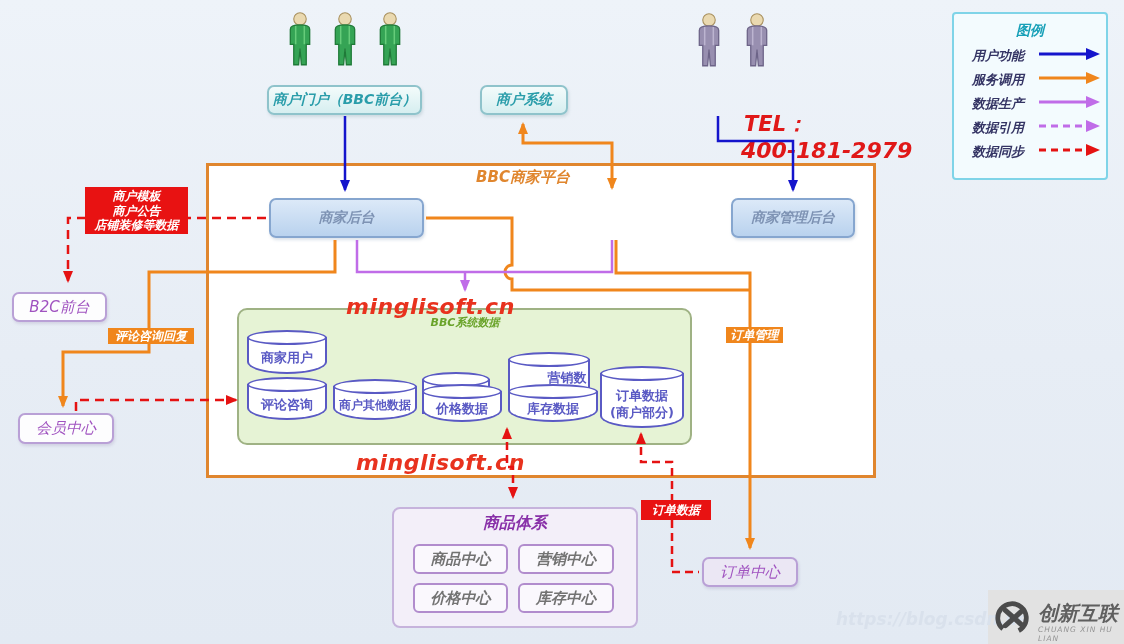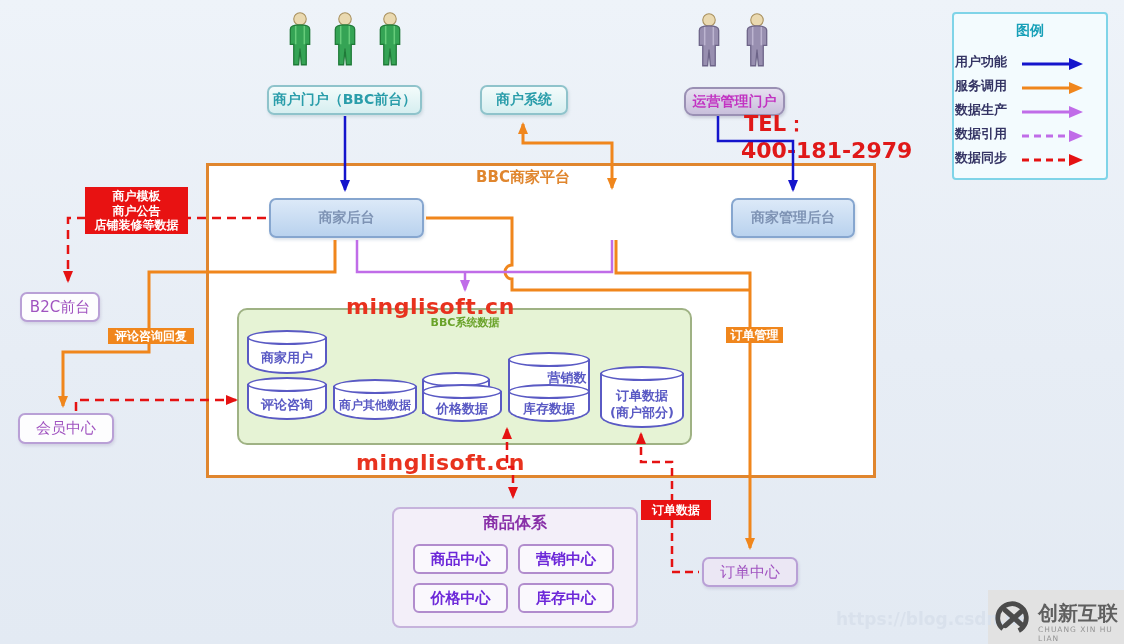--- a/index.html
+++ b/index.html
@@ -2,21 +2,21 @@
 <html><head>
 <meta charset="utf-8">
 <style>
   * { margin:0; padding:0; box-sizing:border-box; }
   html,body { background:#dfe7f0; }
   body { font-family:"DejaVu Sans","Liberation Sans",sans-serif; }
   #stage {
     position:relative; width:1124px; height:644px; overflow:hidden;
     background:linear-gradient(180deg,#eef3f9 0%,#e7edf5 55%,#e3eaf3 100%);
   }
-  .abs { position:absolute; }
+  .abs { position:absolute;font-style:italic; }
   .flexc { display:flex; align-items:center; justify-content:center; text-align:center; }
 
   
   .box-cyan {
     background:linear-gradient(180deg,#f3fbfb,#d6eef0);
     border:2px solid #8fc3cb; border-radius:7px;
     color:#2a9daa; font-weight:bold; font-size:14px;
     box-shadow:1px 2px 3px rgba(120,150,160,.25);
   }
   .box-opurple {
@@ -32,21 +32,21 @@
     color:#7e93b4; font-weight:bold; font-size:14px;
     box-shadow:1px 2px 3px rgba(110,140,170,.25);
   }
   .box-vpurple {
     background:#fdfdfe; border:2px solid #b9a0d6; border-radius:7px;
     color:#a053c0; font-size:15px;
     box-shadow:1px 2px 3px rgba(130,110,160,.2);
   }
   .center-btn {
     background:#faf8fd; border:2px solid #b18ccd; border-radius:6px;
-    color:#6d28d9; font-weight:bold; font-size:15px;
+    color:#737373; font-weight:bold; font-size:15px;
   }
   .label-red { background:#e81212; color:#fff; font-size:12px; font-weight:bold; }
   .label-orange { background:#f0861c; color:#fff; font-size:12px; font-weight:bold; }
 
   
   #platform-container { border:3px solid #e0862e; background:#ffffff; }
   #data-zone { background:#e6f3d5; border:2px solid #9fb284; border-radius:10px; }
   #product-system { background:#f3eff9; border:2px solid #c6b3dc; border-radius:8px; }
   #legend-box { background:#f3fbfe; border:2px solid #7fd4e8; border-radius:4px; }
 
@@ -59,21 +59,21 @@
   }
   .cyl .cap {
     position:absolute; left:0; right:0; top:0; height:15px; background:#fff;
     border:2px solid #5a5ac4; border-radius:50%;
   }
   .cyl .lbl {
     position:absolute; left:0; right:0; text-align:center;
     color:#5a5ac4; font-size:13px; font-weight:bold;
   }
 
-  .legend-row { display:flex; align-items:flex-end; height:24px; padding-left:1px; }
+  .legend-row { display:flex; align-items:flex-start; height:24px; padding-left:18px; }
   .legend-row .ltext { width:66px; font-size:13px; font-weight:bold; color:#343464; }
 
   .watermark-red { color:#e8321e; font-size:22px; font-weight:bold; letter-spacing:.5px; }
   svg.overlay { position:absolute; left:0; top:0; pointer-events:none; }
 </style>
 </head>
 <body>
 
 <div id="stage">
 
@@ -167,29 +167,28 @@
     </svg>
     <svg width="28" height="58" viewBox="0 0 26 52">
       <circle cx="13" cy="6.5" r="5.8" fill="#ead9b0" stroke="#a8905e" stroke-width="1"></circle>
       <path d="M4,16 C4,13.5 7.5,12 13,12 C18.5,12 22,13.5 22,16 L22,30 L18.8,30 L18.8,49 L14.3,49 L13,34 L11.7,49 L7.2,49 L7.2,30 L4,30 Z" fill="#988fb0" stroke="#6d6488" stroke-width="1.2"></path>
       <path d="M9,13 L9,30 M17,13 L17,30" stroke="#bcb4d0" stroke-width="1.4" fill="none"></path>
     </svg>
   </div>
 
   <div class="abs box-cyan flexc" style="left:267px; top:85px; width:155px; height:30px;">商户门户（BBC前台）</div>
   <div class="abs box-cyan flexc" style="left:480px; top:85px; width:88px; height:30px;">商户系统</div>
-  <div class="abs box-opurple flexc" style="left:684px; top:87px; width:101px; height:29px;">运营管理门户</div>
 
   <div class="abs" style="left:744px; top:110px; color:#e01818; font-size:21px; font-weight:bold;">TEL：</div>
   <div class="abs" style="left:741px; top:138px; color:#e01818; font-size:22px; font-weight:bold;">400-181-2979</div>
 
   <div class="abs box-blue flexc" style="left:269px; top:198px; width:155px; height:40px;">商家后台</div>
   <div class="abs box-blue flexc" style="left:731px; top:198px; width:124px; height:40px;">商家管理后台</div>
 
-  <div class="abs box-vpurple flexc" style="left:20px; top:292px; width:80px; height:30px;">B2C前台</div>
+  <div class="abs box-vpurple flexc" style="left:12px; top:292px; width:95px; height:30px;">B2C前台</div>
   <div class="abs box-vpurple flexc" style="left:18px; top:413px; width:96px; height:31px;">会员中心</div>
   <div class="abs box-vpurple flexc" style="left:702px; top:557px; width:96px; height:30px; background:#ebe7f4;">订单中心</div>
 
   <div class="abs watermark-red" style="left:346px; top:294px;">minglisoft.cn</div>
   <div class="abs watermark-red" style="left:356px; top:450px;">minglisoft.cn</div>
 
   <div class="cyl" style="left:247px; top:330px; width:80px; height:44px;">
     <div class="body"></div>
       <div class="cap"></div>
     <div class="lbl" style="top:19px;">商家用户</div>
@@ -214,21 +213,21 @@
     <div class="body"></div>
       <div class="cap"></div>
     <div class="lbl" style="top:16px;">价格数据</div>
   </div>
 
   <div class="cyl" style="left:508px; top:352px; width:82px; height:42px;">
     <div class="body" style="border-radius:0;"></div>
       <div class="cap"></div>
     <div class="lbl" style="top:17px;padding-left:36px;">营销数据</div>
   </div>
-  <div class="cyl" style="left:508px; top:384px; width:82px; height:38px;">
+  <div class="cyl" style="left:508px; top:384px; width:90px; height:38px;">
     <div class="body"></div>
       <div class="cap"></div>
     <div class="lbl" style="top:16px;">库存数据</div>
   </div>
 
   <div class="cyl" style="left:600px; top:366px; width:84px; height:62px;">
     <div class="body"></div>
       <div class="cap"></div>
     <div class="lbl" style="top:21px;">订单数据</div>
     <div class="lbl" style="top:38px;">(商户部分)</div>

